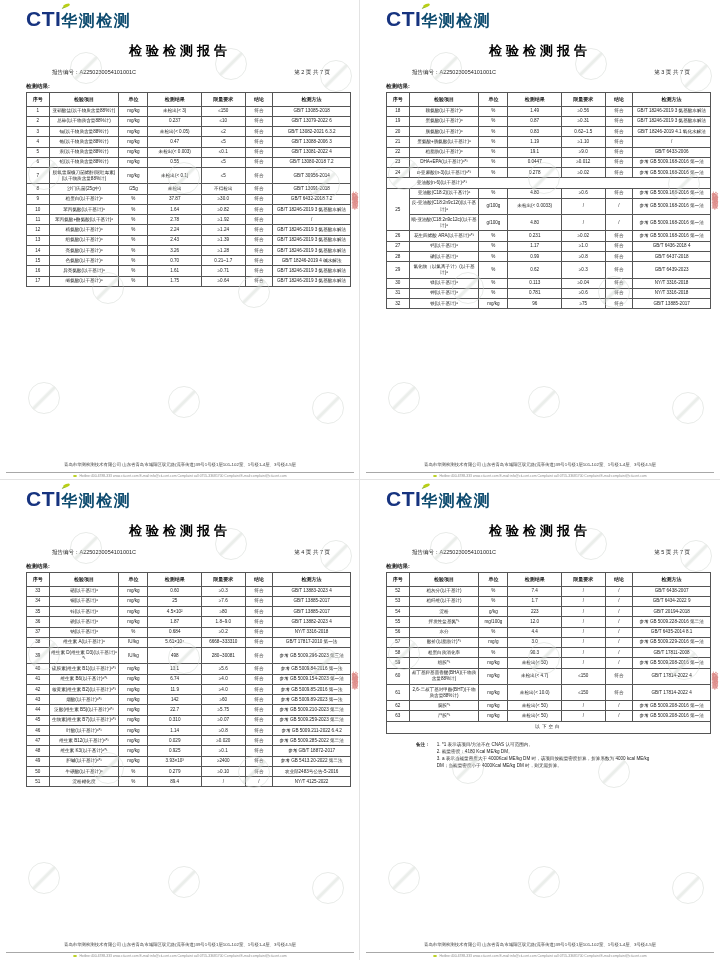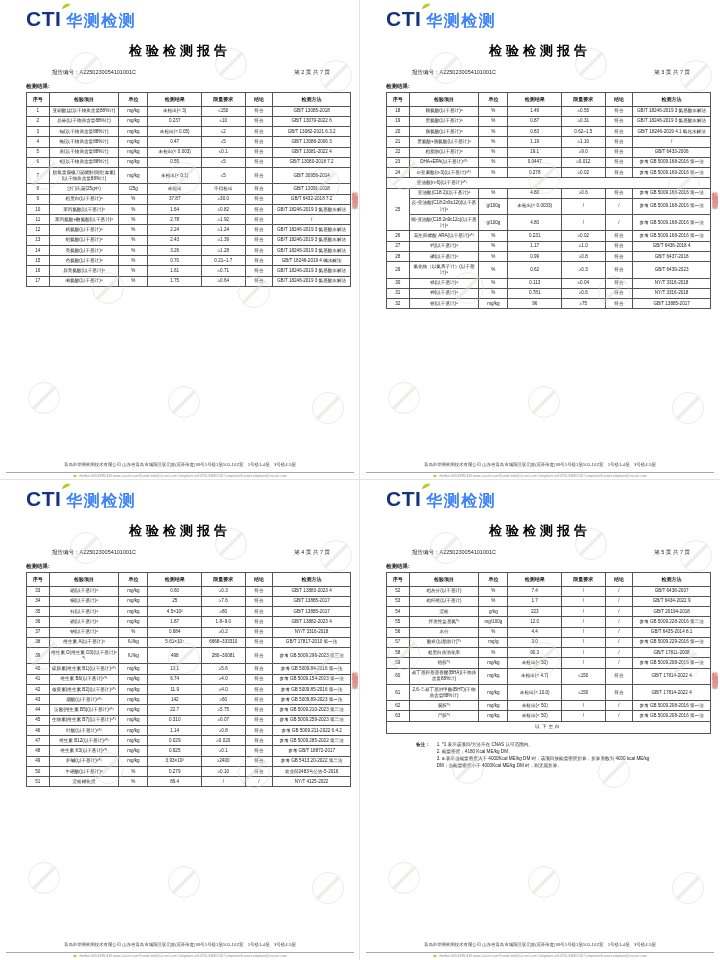--- a/index.html
+++ b/index.html
@@ -4,25 +4,25 @@
 <style>
   html,body{margin:0;padding:0;background:#d9d9d9;-webkit-text-size-adjust:none;text-size-adjust:none;}
   body{width:720px;height:960px;overflow:hidden;font-family:"Liberation Sans","DejaVu Sans",sans-serif;}
   #pages{display:grid;grid-template-columns:360px 360px;grid-template-rows:480px 480px;}
   .sheet{position:relative;width:360px;height:480px;background:#fff;overflow:hidden;color:#1a1a1a;outline:1px solid #e3e3e3;}
   .wm-layer{position:absolute;inset:0;pointer-events:none;}
   .wm{position:absolute;width:30px;height:30px;border:1.5px solid #cdd3cd;border-radius:50%;opacity:.45;
       background:linear-gradient(135deg,transparent 44%,#d4dad4 48%,#d4dad4 52%,transparent 56%);}
   .side-stamp{position:absolute;right:1px;top:186px;height:64px;overflow:hidden;writing-mode:vertical-rl;
       font-size:6.5px;letter-spacing:2px;color:#c22f2a;opacity:.55;font-weight:bold;}
-  .logo-row{margin:6px 0 0 26px;display:flex;align-items:flex-end;gap:5px;position:relative;height:23px;}
+  .logo-row{margin:6px 0 0 26px;display:flex;align-items:flex-end;position:relative;height:23px;}
   .logo-cti{font-size:21px;font-weight:bold;color:#16337f;line-height:1;letter-spacing:.5px;position:relative;}
   .logo-leaf{position:absolute;left:37px;top:-2px;width:7px;height:3px;background:#b8cf17;border-radius:50%;
       transform:rotate(-22deg);box-shadow:-3px 1px 0 -1px #7ea626;}
-  .logo-cn{font-size:16px;font-weight:bold;color:#3b82f6;letter-spacing:1.5px;line-height:1;}
+  .logo-cn{font-size:16px;font-weight:bold;color:#0c4a6e;letter-spacing:1.5px;line-height:1;}
   .title{margin:13px 0 0 0;text-align:center;font-size:13px;font-weight:bold;letter-spacing:4px;color:#000;}
   .meta-row{margin:9px 30px 0 52px;display:flex;justify-content:space-between;font-size:5.5px;color:#222;}
   .results-label{margin:7px 0 2px 26px;font-size:5.5px;font-weight:bold;}
   table.results{border-collapse:collapse;margin-left:26px;width:325px;table-layout:fixed;}
   .results th,.results td{border:.5px solid #555;font-size:4.6px;line-height:1.32;padding:1.6px 1px;
       text-align:center;vertical-align:middle;word-break:break-all;color:#222;}
   .results th{font-size:5px;font-weight:bold;padding:3px 1px;}
   .group-cell{text-align:left !important;padding-left:30px !important;}
   .blank-note-cell{padding:2.6px !important;letter-spacing:2px;}
   .remarks{margin:8px 18px 0 56px;display:flex;gap:7px;font-size:4.6px;line-height:1.5;color:#222;}

